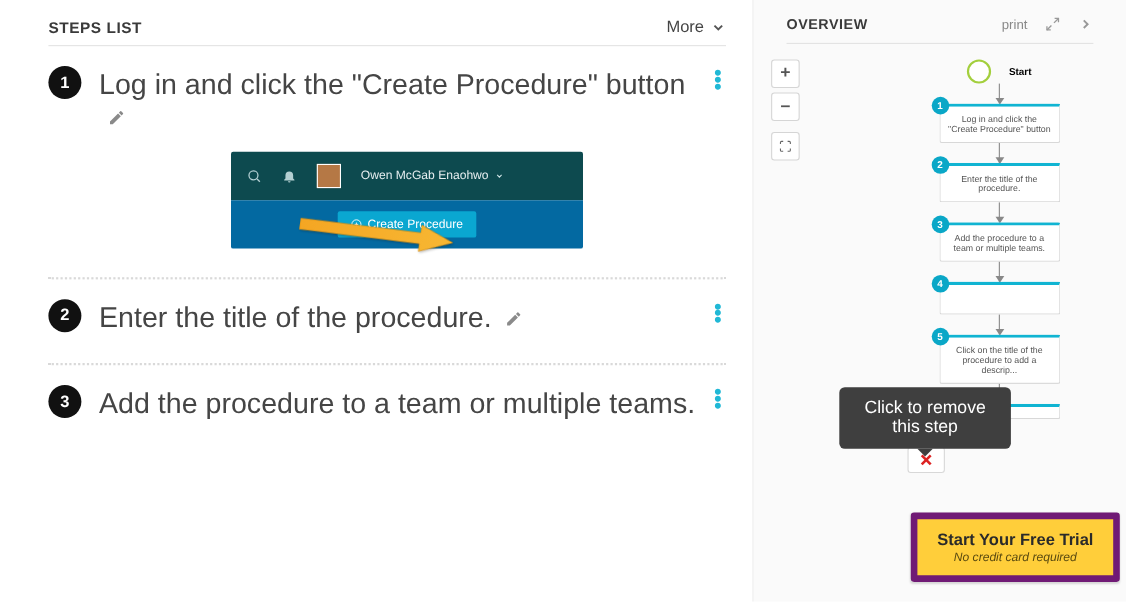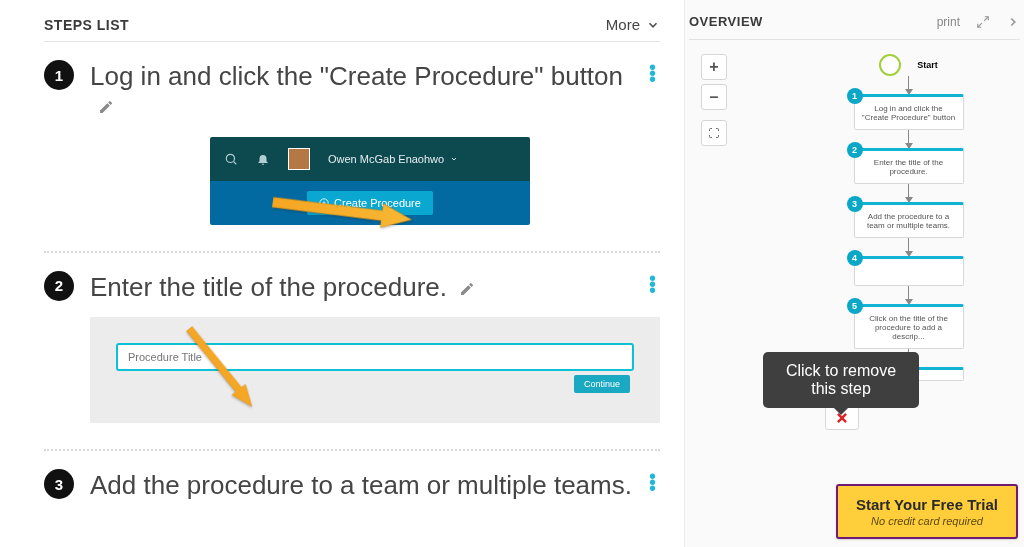--- a/index.html
+++ b/index.html
@@ -162,21 +162,21 @@
   .arrow2 {
     position:absolute;
     left: 80px; top: 38px;
     transform: rotate(52deg);
   }
   
   .side {
     width: 340px;
     background: #fafafa;
     border-left: 1px solid #eee;
-    padding: 10px 4px;
+    padding: 10px 30px;
     position: relative;
   }
   .side-hdr {
     display:flex; align-items:center; justify-content:space-between;
     border-bottom:1px solid #e3e3e3;
     padding:4px 0 10px;
   }
   .side-title { font-weight:700; font-size:13px; color:#3a3a3a; letter-spacing:.5px;}
   .side-actions { display:flex; align-items:center; gap:16px; color:#888; font-size:12px;}
   .side-actions .iconbox { width:14px; height:14px; color:#999; }
@@ -264,23 +264,23 @@
     background:#fff;
     border:1px solid #d8d8d8;
     border-radius:3px;
     display:flex;align-items:center;justify-content:center;
     color:#d23;
     z-index:4;
   }
   
   .cta {
     position:absolute;
-    right:6px; bottom:8px;
+    right:6px; bottom:18px;
     background:#ffce3a;
-    border:2px solid #701a75;
+    border:6px solid #701a75;
     border-radius:3px;
     padding:10px 18px;
     text-align:center;
     box-shadow:0 1px 2px rgba(0,0,0,.15);
     z-index:10;
   }
   .cta-title { font-weight:700; font-size:15px; color:#2a2a2a; }
   .cta-sub { font-size:11px; color:#5a4a10; font-style:italic; margin-top:2px;}
   
   .oarrow { filter: drop-shadow(1px 1px 1px rgba(0,0,0,.25)); }
@@ -357,27 +357,20 @@
 
   <div class="step">
     <div class="numcircle">2</div>
     <div class="step-body">
       <span class="step-title">Enter the title of the procedure.</span>
       <span class="pencil">
         <svg width="16" height="16" viewBox="0 0 24 24" fill="#8a8a8a">
             <path d="M3 17.25V21h3.75l11-11-3.75-3.75-11 11zM20.71 7.04a1 1 0 0 0 0-1.41l-2.34-2.34a1 1 0 0 0-1.41 0l-1.83 1.83 3.75 3.75 1.83-1.83z"></path>
           </svg>
       </span>
-      <div class="embed2">
-        <input class="pt-input" readonly="" placeholder="Procedure Title" style="">
-        <button class="cont-btn">Continue</button>
-        <svg class="arrow2 oarrow" width="100" height="26" viewBox="0 0 140 34">
-          <polygon points="0,12 110,10 110,3 140,15 110,27 110,20 0,22" fill="#f5a623" stroke="#d48806" stroke-width=".5"></polygon>
-        </svg>
-      </div>
     </div>
     <div class="vmore">
         <span>•</span>
         <span>•</span>
         <span>•</span>
       </div>
   </div>
 
   <div class="step" style="padding-bottom:40px;">
     <div class="numcircle">3</div>

